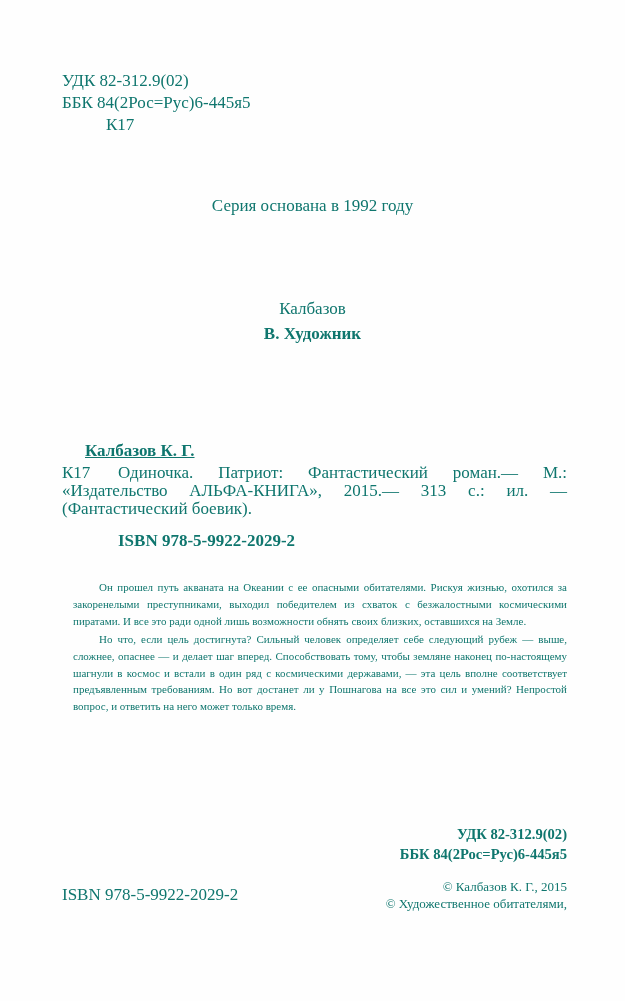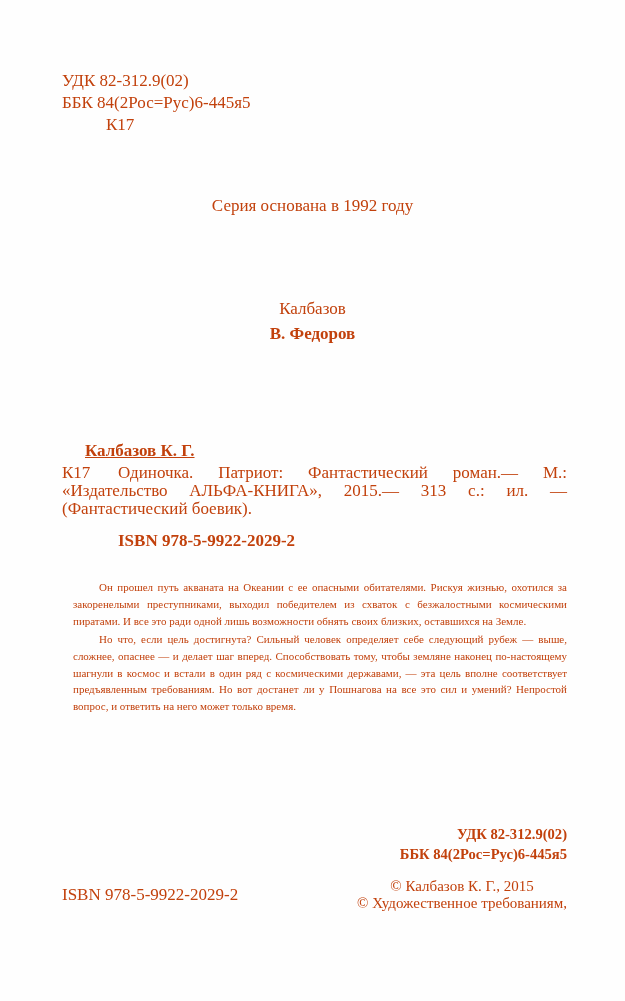--- a/index.html
+++ b/index.html
@@ -7,21 +7,21 @@
     padding: 0;
     background: #ffffff;
   }
   .page {
     position: relative;
     width: 625px;
     height: 1001px;
     margin: 0 auto;
     background: #fefefe;
     font-family: "Liberation Serif", "DejaVu Serif", serif;
-    color: #c2410c;
+    color: #0f766e;
     overflow: hidden;
     box-sizing: border-box;
   }
 
   
   .top-codes {
     position: absolute;
     left: 62px;
     top: 70px;
     font-size: 17px;
@@ -119,23 +119,23 @@
     top: 878px;
     display: flex;
     justify-content: space-between;
     align-items: center;
   }
   .footer .footer-isbn {
     font-size: 17px;
     white-space: nowrap;
   }
   .footer .copyrights {
-    font-size: 15px;
+    font-size: 13px;
     line-height: 17px;
-    text-align: center;
+    text-align: right;
     white-space: nowrap;
   }
   .footer .copyrights .indent {
     padding-left: 13px;
   }
 </style>
 </head>
 <body>
 
 <div class="page">
@@ -145,21 +145,21 @@
     <div>ББК 84(2Рос=Рус)6-445я5</div>
     <div class="k17">К17</div>
   </div>
 
   <div class="series">
     <div>Серия основана в 1992 году</div>
   </div>
 
   <div class="artist">
     <div>Калбазов</div>
-    <div class="artist-name">В. Федоров</div>
+    <div class="artist-name">В. Художник</div>
   </div>
 
   <div class="bib">
     <div class="bib-author">Калбазов К. Г.</div>
     <p class="bib-entry">
       <span class="bib-code">К17</span><span>Одиночка. Патриот: Фантастический роман.— М.: «Издательство АЛЬФА-КНИГА», 2015.— 313 с.:  ил. — (Фантастический боевик).</span>
     </p>
     <div class="bib-isbn">ISBN 978-5-9922-2029-2</div>
   </div>
 
@@ -170,17 +170,17 @@
 
   <div class="codes-right">
     <div>УДК 82-312.9(02)</div>
     <div>ББК 84(2Рос=Рус)6-445я5</div>
   </div>
 
   <div class="footer">
     <div class="footer-isbn">ISBN 978-5-9922-2029-2</div>
     <div class="copyrights">
       <div>© Калбазов К. Г., 2015</div>
-      <div>© Художественное требованиям,</div>
+      <div>© Художественное обитателями,</div>
     </div>
   </div>
 
 </div>
 
 </body></html>

